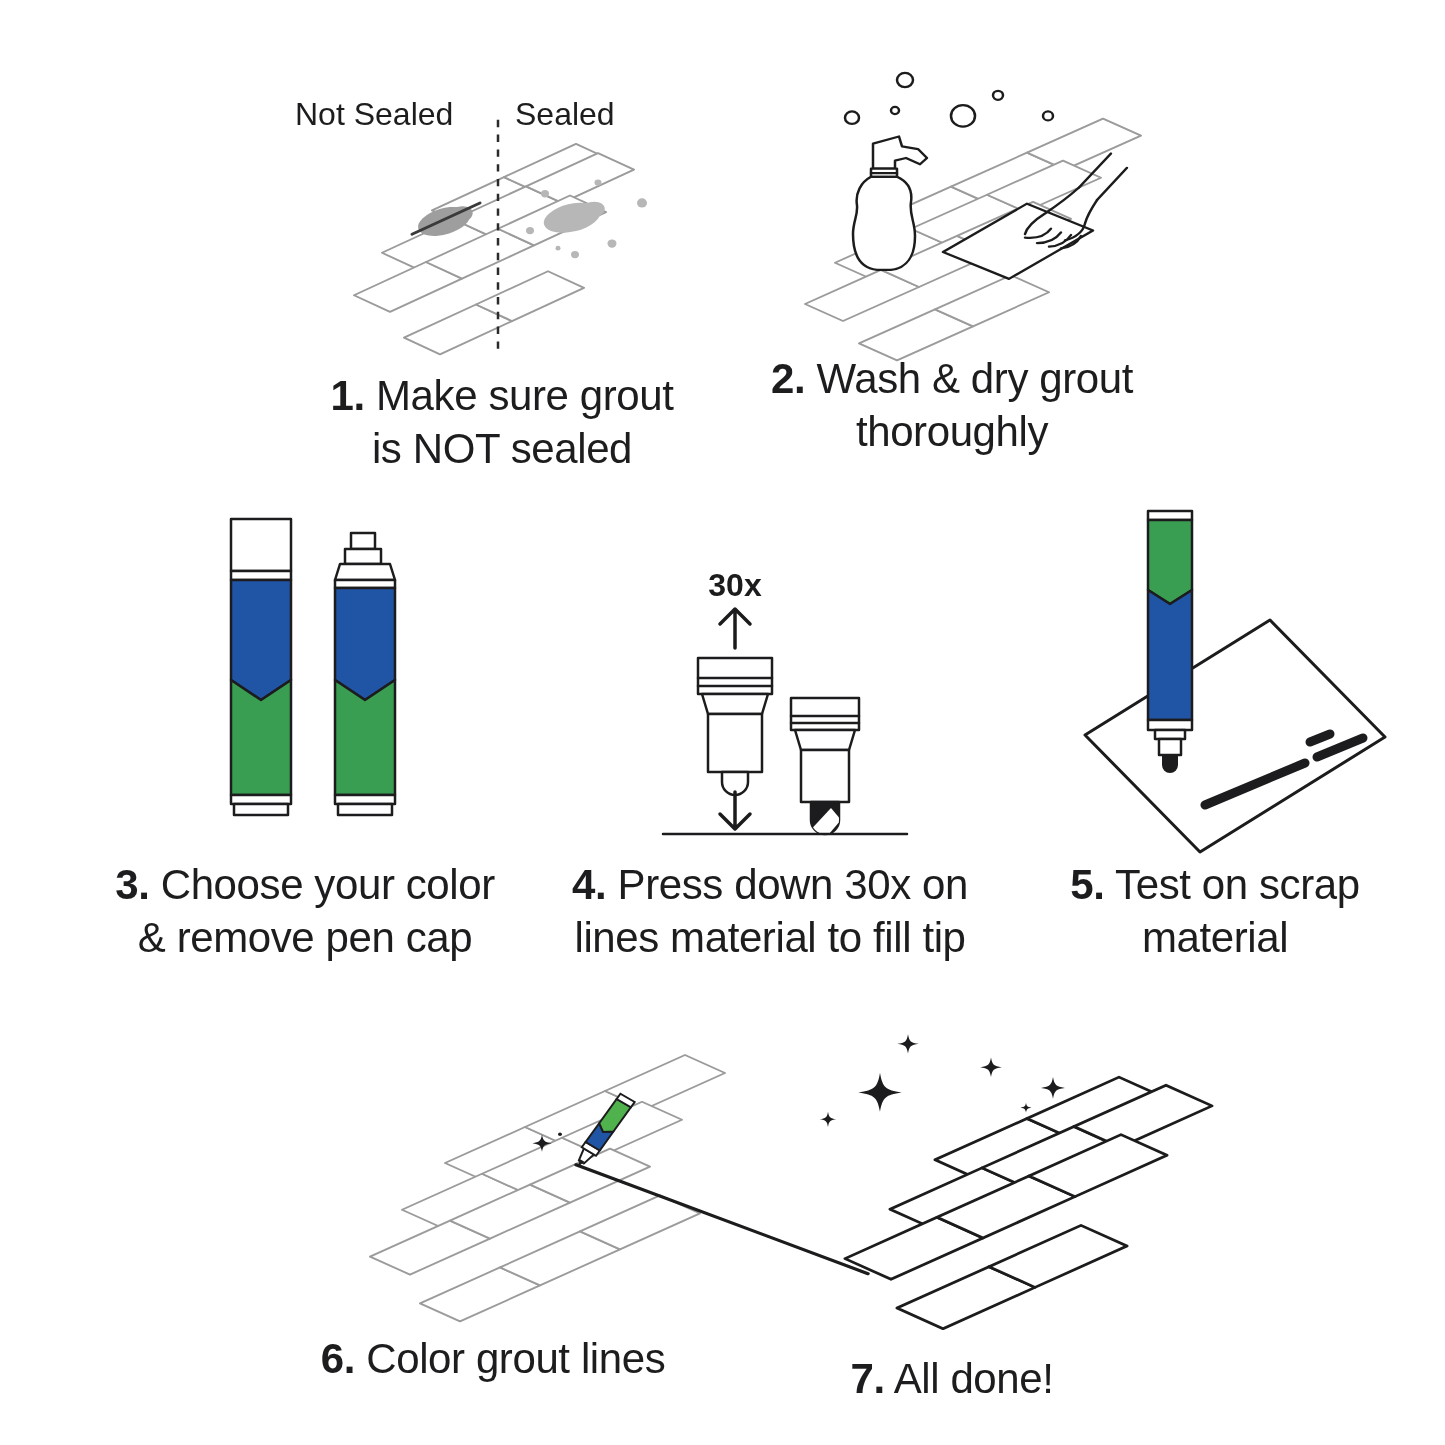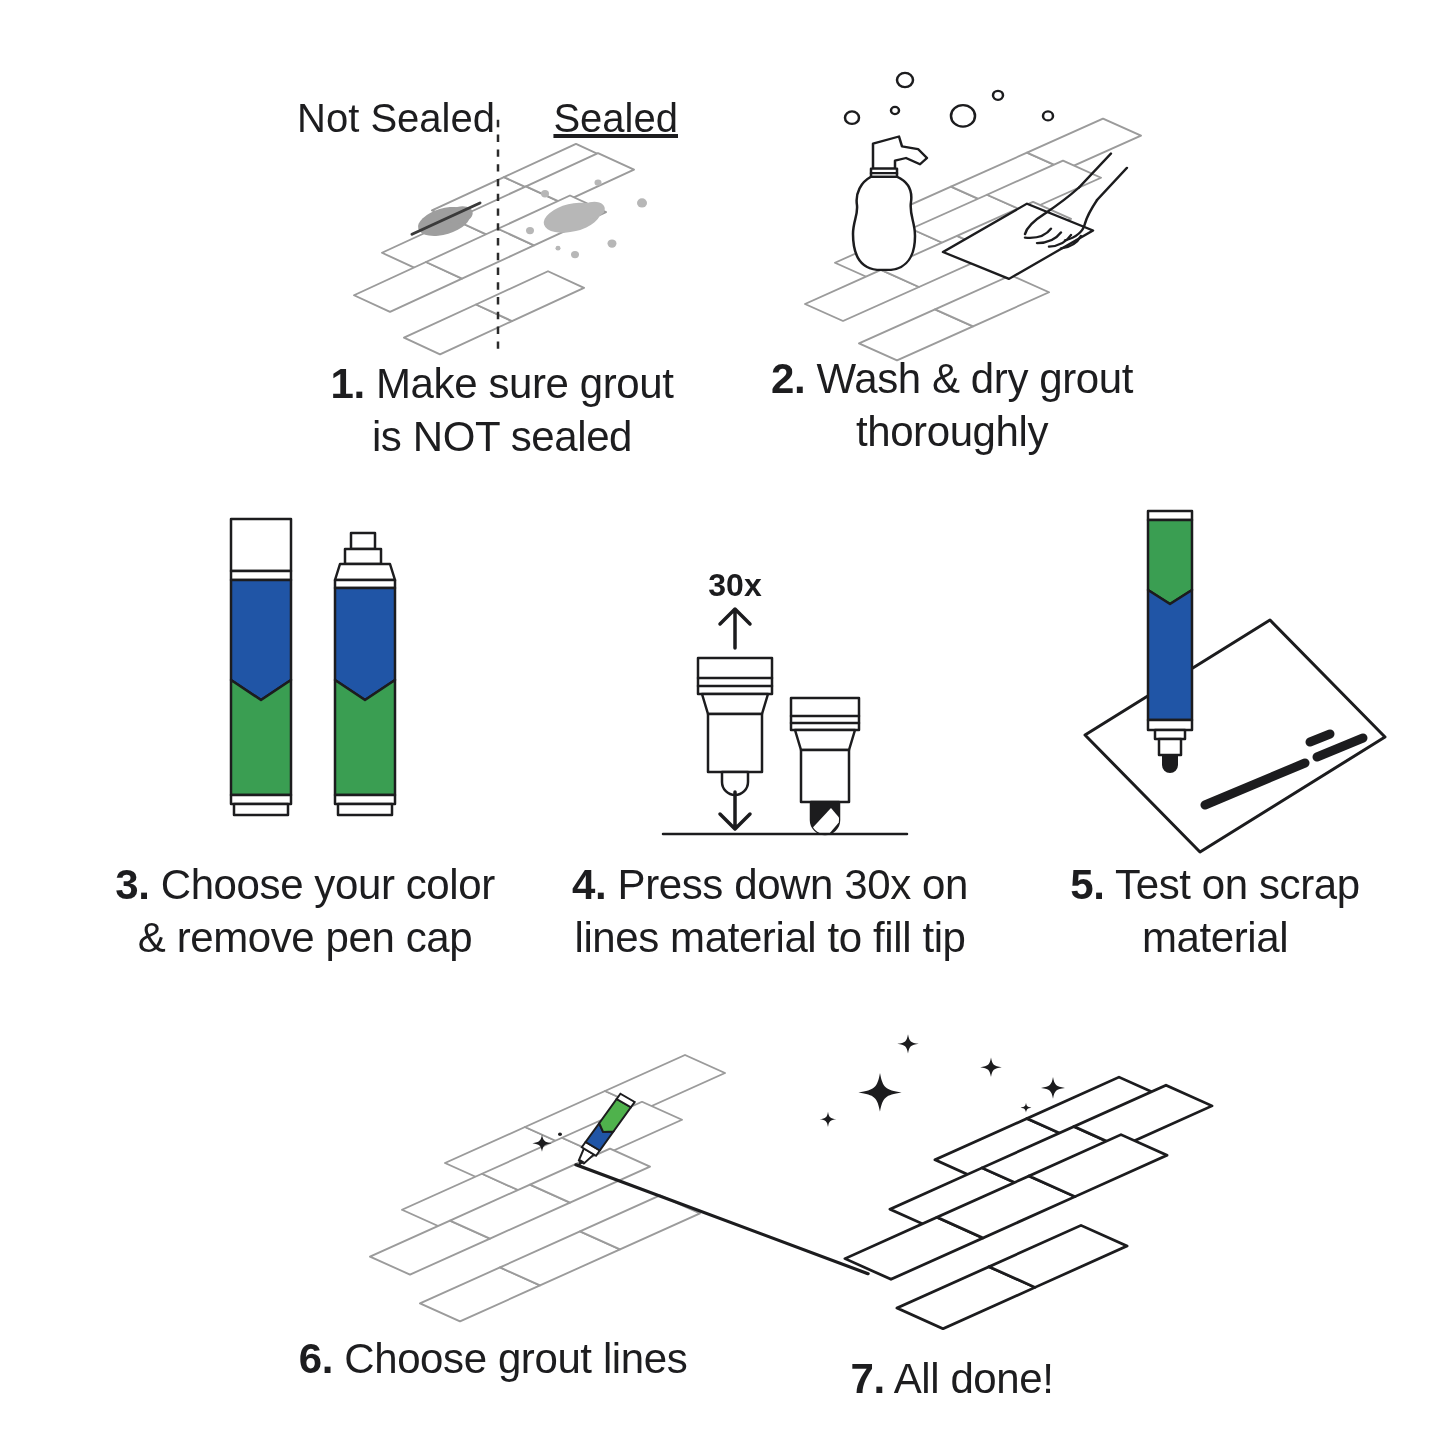--- a/index.html
+++ b/index.html
@@ -3,33 +3,33 @@
 <meta charset="utf-8">
 <style>
   html,body{margin:0;padding:0;}
   body{width:1445px;height:1445px;background:#ffffff;position:relative;overflow:hidden;
        font-family:"Liberation Sans",sans-serif;}
   .panel-svg{position:absolute;display:block;overflow:visible;}
   .caption{position:absolute;text-align:center;font-size:42px;line-height:53px;
            color:#1d1d1f;letter-spacing:-0.4px;}
   .caption .num{font-weight:700;}
   .caption .txt{font-weight:400;white-space:pre-line;}
-  .small-label{position:absolute;text-align:right;font-size:40px;color:#1d1d1f;}
+  .small-label{position:absolute;text-align:left;font-size:32px;color:#1d1d1f;}
   .ln{fill:#ffffff;stroke:#1c1c1e;stroke-width:2.5;stroke-linejoin:round;}
   .lnr{fill:none;stroke:#1c1c1e;stroke-width:2.5;stroke-linejoin:round;stroke-linecap:round;}
   .dk{fill:#1c1c1e;stroke:none;}
   .arrow{fill:none;stroke:#1c1c1e;stroke-width:3.5;stroke-linecap:round;stroke-linejoin:round;}
   .mark{fill:none;stroke:#1c1c1e;stroke-width:9;stroke-linecap:round;}
   text.badge{font-family:"Liberation Sans",sans-serif;font-weight:700;font-size:32px;fill:#1c1c1e;}
 </style>
 </head>
 <body>
 
 <div class="small-label" style="left:295px;top:96px;width:200px;">Not Sealed</div>
-<div class="small-label" style="left:483px;top:96px;width:195px;text-decoration:underline;">Sealed</div>
+<div class="small-label" style="left:515px;top:96px;width:195px;">Sealed</div>
 
 <svg class="panel-svg" style="left:320px;top:118px;" width="360" height="240" viewBox="0 0 360 260" preserveAspectRatio="none">
   <g>
       <polygon points="112,100 184,64 220,82 148,118" fill="#ffffff" stroke="#9b9b9b" stroke-width="2" stroke-linejoin="round"></polygon>
       <polygon points="184,64 256,28 292,46 220,82" fill="#ffffff" stroke="#9b9b9b" stroke-width="2" stroke-linejoin="round"></polygon>
       <polygon points="62,146 134,110 170,128 98,164" fill="#ffffff" stroke="#9b9b9b" stroke-width="2" stroke-linejoin="round"></polygon>
       <polygon points="134,110 206,74 242,92 170,128" fill="#ffffff" stroke="#9b9b9b" stroke-width="2" stroke-linejoin="round"></polygon>
       <polygon points="206,74 278,38 314,56 242,92" fill="#ffffff" stroke="#9b9b9b" stroke-width="2" stroke-linejoin="round"></polygon>
       <polygon points="34,192 106,156 142,174 70,210" fill="#ffffff" stroke="#9b9b9b" stroke-width="2" stroke-linejoin="round"></polygon>
       <polygon points="106,156 178,120 214,138 142,174" fill="#ffffff" stroke="#9b9b9b" stroke-width="2" stroke-linejoin="round"></polygon>
@@ -49,21 +49,21 @@
     <circle cx="278" cy="70" r="3.5" fill="#b7b7b7"></circle>
     <circle cx="322" cy="92" r="5" fill="#b7b7b7"></circle>
     <circle cx="210" cy="122" r="4" fill="#b7b7b7"></circle>
     <circle cx="292" cy="136" r="4.5" fill="#b7b7b7"></circle>
     <circle cx="255" cy="148" r="4" fill="#b7b7b7"></circle>
     <circle cx="238" cy="141" r="2.5" fill="#b7b7b7"></circle>
   </g>
   <line x1="178" y1="2" x2="178" y2="254" stroke="#2b2b2b" stroke-width="2.5" stroke-dasharray="8 8"></line>
 </svg>
 
-<div class="caption" style="left:242px;top:357px;width:520px;">
+<div class="caption" style="left:242px;top:369px;width:520px;">
   <span class="num">1.</span>
   <span class="txt">Make sure grout
 is NOT sealed</span>
 </div>
 
 <svg class="panel-svg" style="left:775px;top:55px;" width="420" height="300" viewBox="0 0 420 335" preserveAspectRatio="none">
   <g>
       <polygon points="100,185 176,147 214,166 138,204" fill="#ffffff" stroke="#9b9b9b" stroke-width="2" stroke-linejoin="round"></polygon>
       <polygon points="176,147 252,109 290,128 214,166" fill="#ffffff" stroke="#9b9b9b" stroke-width="2" stroke-linejoin="round"></polygon>
       <polygon points="252,109 328,71 366,90 290,128" fill="#ffffff" stroke="#9b9b9b" stroke-width="2" stroke-linejoin="round"></polygon>
@@ -224,21 +224,21 @@
     <polygon points="-2.5,-8 2.5,-8 0,1" fill="#1c1c1e"></polygon>
     <rect x="-8.5" y="-27" width="17" height="7" fill="#ffffff" stroke="#1c1c1e" stroke-width="2"></rect>
     <path d="M-8.5,-27 H8.5 V-52 L0,-46 L-8.5,-52 Z" stroke="#1c1c1e" stroke-width="2" stroke-linejoin="round" fill="#2055a6"></path>
     <path d="M-8.5,-84 H8.5 V-52 L0,-46 L-8.5,-52 Z" stroke="#1c1c1e" stroke-width="2" stroke-linejoin="round" fill="#4fb24c"></path>
     <rect x="-8.5" y="-91" width="17" height="7" fill="#ffffff" stroke="#1c1c1e" stroke-width="2"></rect>
   </g>
 </svg>
 
 <div class="caption" style="left:233px;top:1332px;width:520px;">
   <span class="num">6.</span>
-  <span class="txt">Choose grout lines</span>
+  <span class="txt">Color grout lines</span>
 </div>
 
 <svg class="panel-svg" style="left:785px;top:1025px;" width="430" height="310" viewBox="0 0 430 345" preserveAspectRatio="none">
   <defs>
     <path id="spark" d="M0,-12 C1.5,-3 3,-1.5 12,0 C3,1.5 1.5,3 0,12 C-1.5,3 -3,1.5 -12,0 C-3,-1.5 -1.5,-3 0,-12 Z"></path>
   </defs>
   <g>
       <polygon points="150,150 242,104 288,127 196,173" fill="#ffffff" stroke="#1c1c1e" stroke-width="3" stroke-linejoin="round"></polygon>
       <polygon points="242,104 334,58 380,81 288,127" fill="#ffffff" stroke="#1c1c1e" stroke-width="3" stroke-linejoin="round"></polygon>
       <polygon points="105,205 197,159 243,182 151,228" fill="#ffffff" stroke="#1c1c1e" stroke-width="3" stroke-linejoin="round"></polygon>

